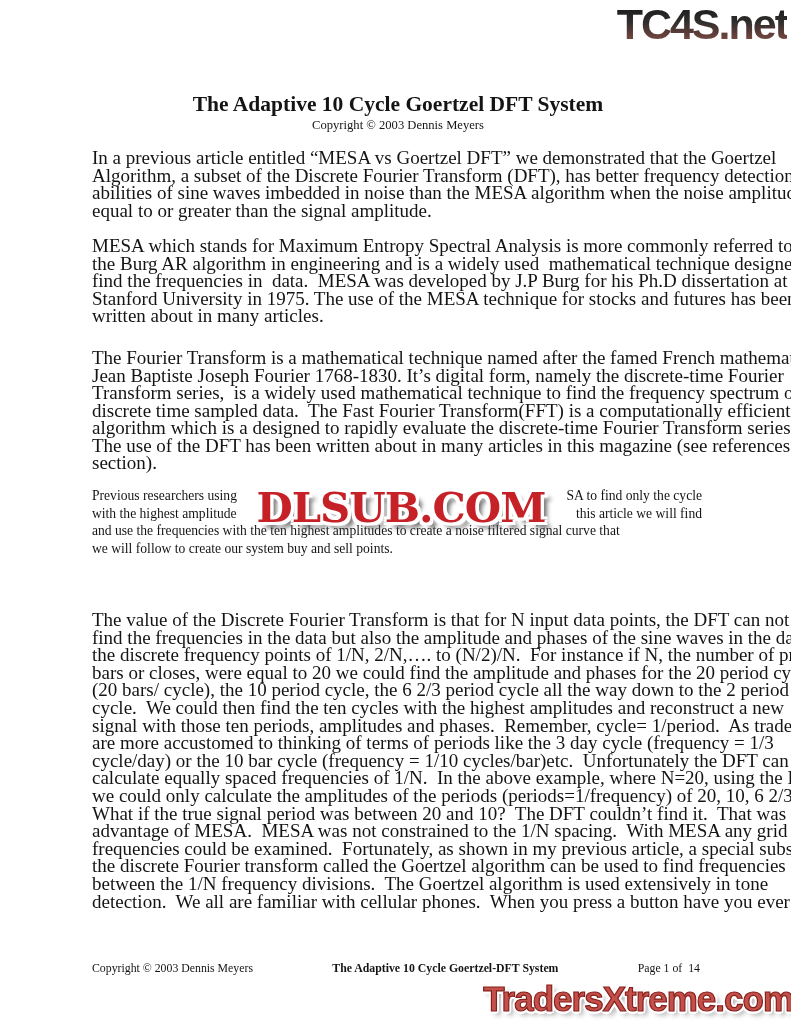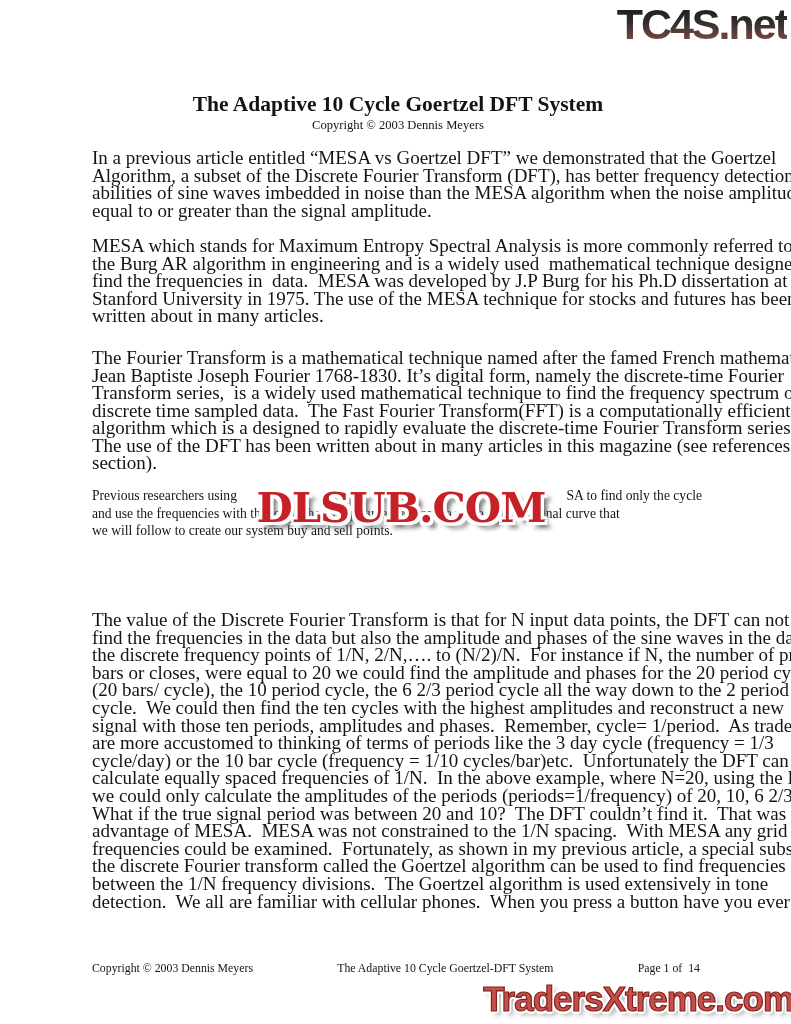--- a/index.html
+++ b/index.html
@@ -82,21 +82,21 @@
       -2px -2px 0 #ffffff, 2px 2px 0 #ffffff,
       6px 6px 4px rgba(90, 90, 90, 0.85);
   }
 
   
   .footer {
     position: absolute; left: 92px; top: 961px; width: 608px;
     display: flex; justify-content: space-between; align-items: baseline;
     font-size: 11.8px; line-height: 14px;
   }
-  .footer-center { font-weight: normal; }
+  .footer-center { font-weight: bold; }
   .footer-right { white-space: pre; }
 
   
   .tx-logo {
     position: absolute; right: -2px; top: 977px;
     font-family: "Liberation Sans", sans-serif;
     font-weight: bold;
     font-size: 35px;
     letter-spacing: -1px;
     line-height: 44px;
@@ -138,20 +138,24 @@
 discrete time sampled data.  The Fast Fourier Transform(FFT) is a computationally efficient
 algorithm which is a designed to rapidly evaluate the discrete-time Fourier Transform series.
 The use of the DFT has been written about in many articles in this magazine (see references
 section).</div>
 
     <div class="obscured-para">
       <div class="obscured-row">
         <span>Previous researchers using</span>
         <span>SA to find only the cycle</span>
       </div>
+      <div class="obscured-row">
+        <span>with the highest amplitude</span>
+        <span>this article we will find</span>
+      </div>
       <div class="plain-row">and use the frequencies with the ten highest amplitudes to create a noise filtered signal curve that</div>
       <div class="plain-row">we will follow to create our system buy and sell points.</div>
     </div>
 
 
     <div class="para para-5">The value of the Discrete Fourier Transform is that for N input data points, the DFT can not only
 find the frequencies in the data but also the amplitude and phases of the sine waves in the data at
 the discrete frequency points of 1/N, 2/N,…. to (N/2)/N.  For instance if N, the number of price
 bars or closes, were equal to 20 we could find the amplitude and phases for the 20 period cycle
 (20 bars/ cycle), the 10 period cycle, the 6 2/3 period cycle all the way down to the 2 period

